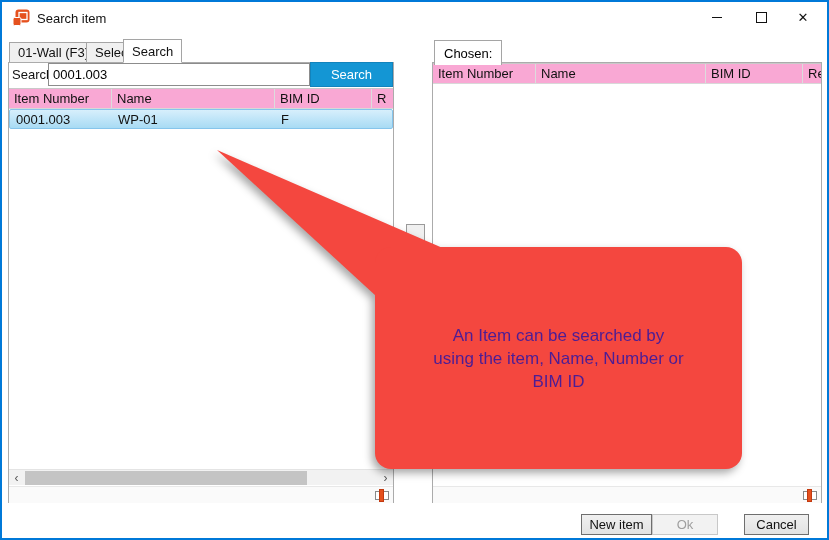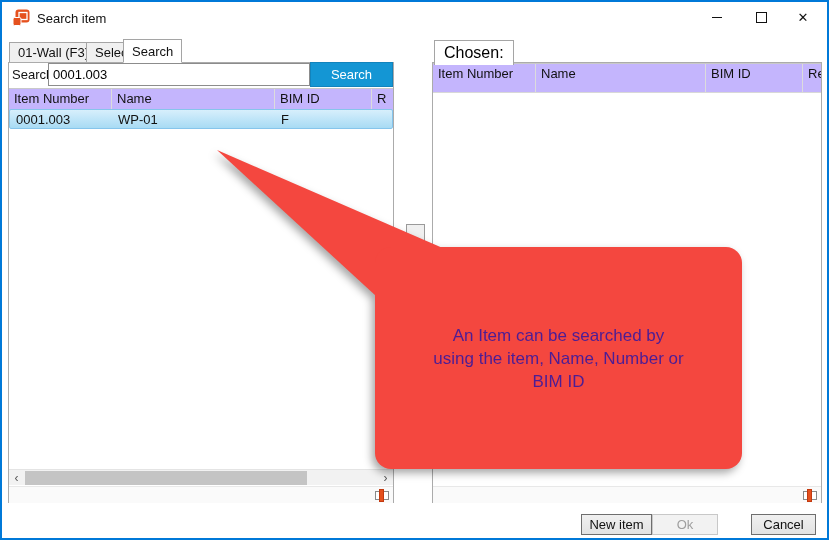--- a/index.html
+++ b/index.html
@@ -25,31 +25,31 @@
   .tab.active{top:37px;height:24px;background:#fff;border-bottom:1px solid #fff;z-index:5;}
   .tab-1{left:7px;}
   .tab-2{left:84px;}
   .tab-3{left:121px;}
 
   
   .page{background:#fff;border:1px solid #ABABAB;}
   .left-page{left:6px;top:60px;width:386px;height:441px;}
   .right-page{left:430px;top:60px;width:390px;height:441px;}
   .chosen-tab{left:432px;top:38px;height:23px;background:#fff;border:1px solid #A5A5A5;border-bottom:none;
-              font-size:16px;padding:12px 9px;display:flex;align-items:center;z-index:5;}
+              font-size:13px;padding:12px 9px;display:flex;align-items:center;z-index:5;}
 
   
   .search-label{left:10px;top:65px;font-size:13px;color:#111;}
   .search-input{left:46px;top:61px;width:262px;height:23px;border:1px solid #8C8C8C;font-size:13px;
                 padding:0 4px;font-family:"Liberation Sans",sans-serif;outline:none;}
   .search-btn{left:308px;top:60px;width:83px;height:25px;background:#1496D4;color:#fff;border:1px solid #1283BC;
               font-size:13px;font-family:"Liberation Sans",sans-serif;cursor:pointer;}
 
   
-  .thead{display:grid;height:30px;border-top:1px solid #C9C9C9;border-bottom:1px solid #D8D8D8;background:#c4b5fd;}
+  .thead{display:grid;height:21px;border-top:1px solid #C9C9C9;border-bottom:1px solid #D8D8D8;background:#f9a8d4;}
   .lthead{left:7px;top:86px;width:384px;grid-template-columns:103px 163px 97px 1fr;}
   .rthead{left:431px;top:61px;width:388px;grid-template-columns:103px 170px 97px 1fr;}
   .thcell{font-size:13px;color:#111;padding:2px 0 0 5px;border-right:1px solid #DCDCDC;overflow:hidden;white-space:nowrap;}
   .thcell:last-child{border-right:none;}
   .trow{left:7px;top:107px;width:384px;height:20px;display:grid;grid-template-columns:102px 163px 97px 1fr;
         background:linear-gradient(#D7EFFC,#A8DBF4);border:1px solid #86C5EC;border-radius:2px;}
   .tdcell{font-size:13px;color:#111;padding:2px 0 0 6px;overflow:hidden;white-space:nowrap;}
 
   
   .hscroll{left:7px;top:467px;width:384px;height:16px;background:#F2F2F2;border-top:1px solid #E4E4E4;}
@@ -71,21 +71,21 @@
                filter:drop-shadow(-3px 4px 4px rgba(0,0,0,0.35));}
   .callout-text{left:373px;top:245px;width:367px;height:222px;z-index:51;display:flex;align-items:center;
                 justify-content:center;text-align:center;color:#4c1d95;font-size:17px;line-height:23px;
                 white-space:pre-line;pointer-events:none;}
 
   
   .fbtn{top:512px;height:21px;font-size:13px;font-family:"Liberation Sans",sans-serif;
         background:linear-gradient(#F0F0F0,#E2E2E2);border:1px solid #6E6E6E;color:#111;cursor:pointer;}
   .btn-newitem{left:563px;width:71px;margin-left:16px;}
   .btn-ok{left:650px;width:66px;background:#F2F2F2;border:1px solid #C8C8C8;color:#9E9E9E;text-align:center;}
-  .btn-cancel{left:742px;width:65px;margin-left:7px;}
+  .btn-cancel{left:742px;width:65px;}
 </style>
 </head>
 <body>
 
 <div class="window">
 
   <div class="abs titlebar">
     <svg class="abs app-icon" viewBox="0 0 18 18">
       <rect x="3.5" y="0.5" width="14" height="13" rx="3" fill="#E5511E"></rect>
       <rect x="7" y="3.5" width="8" height="7" fill="none" stroke="#fff" stroke-width="1.3"></rect>

